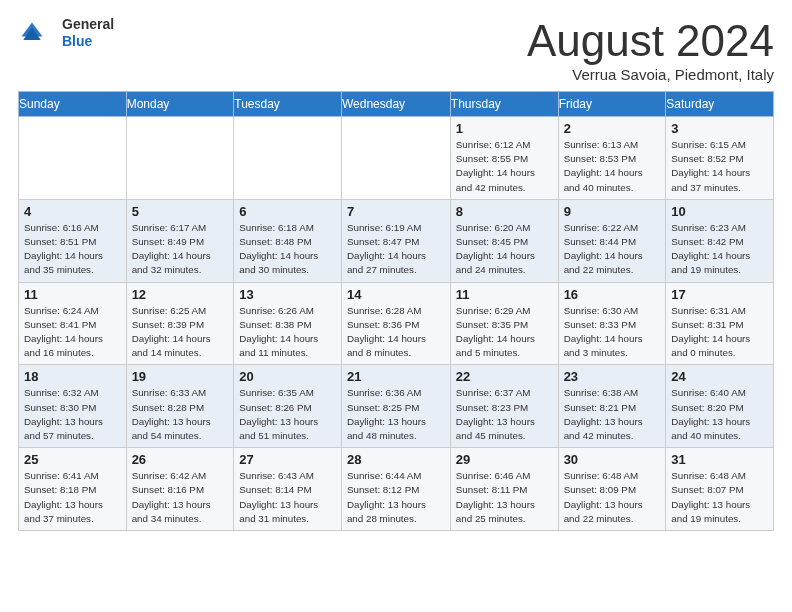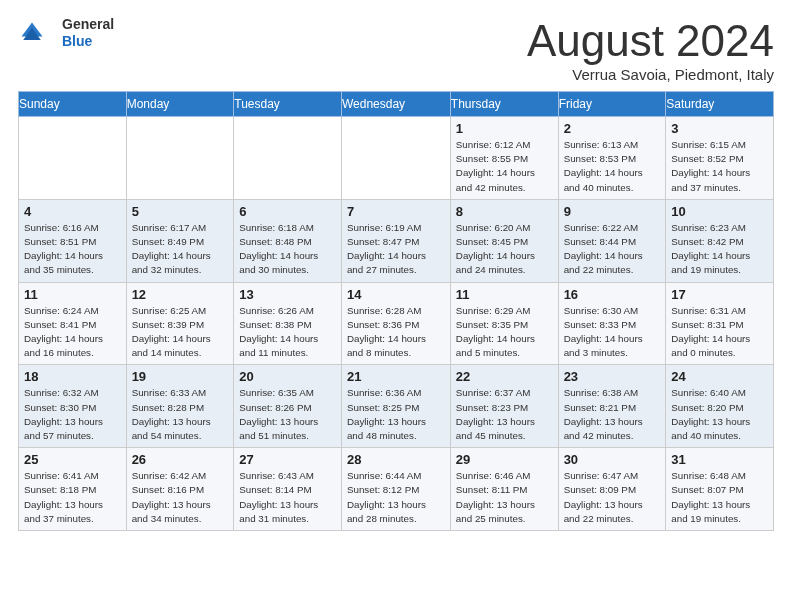--- a/index.html
+++ b/index.html
@@ -326,21 +326,21 @@
 Daylight: 13 hours and 28 minutes.</div>
           </td>
           <td>
             <span class="day-number">29</span>
             <div class="day-info">Sunrise: 6:46 AM
 Sunset: 8:11 PM
 Daylight: 13 hours and 25 minutes.</div>
           </td>
           <td>
             <span class="day-number">30</span>
-            <div class="day-info">Sunrise: 6:47 AM
+            <div class="day-info">Sunrise: 6:48 AM
 Sunset: 8:09 PM
 Daylight: 13 hours and 22 minutes.</div>
           </td>
           <td>
             <span class="day-number">31</span>
             <div class="day-info">Sunrise: 6:48 AM
 Sunset: 8:07 PM
 Daylight: 13 hours and 19 minutes.</div>
           </td>
         </tr>

